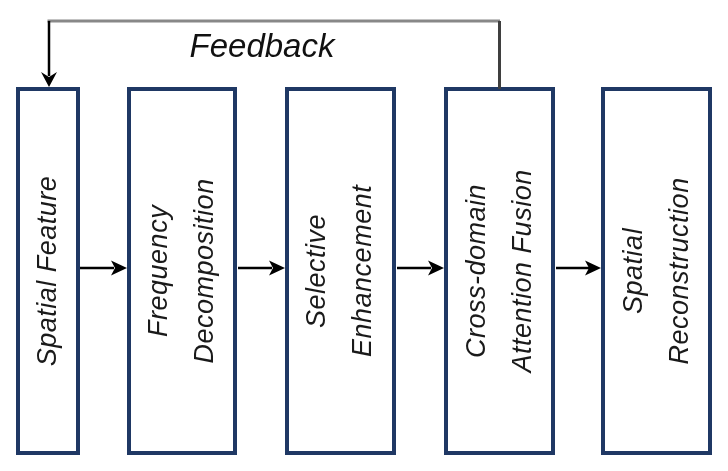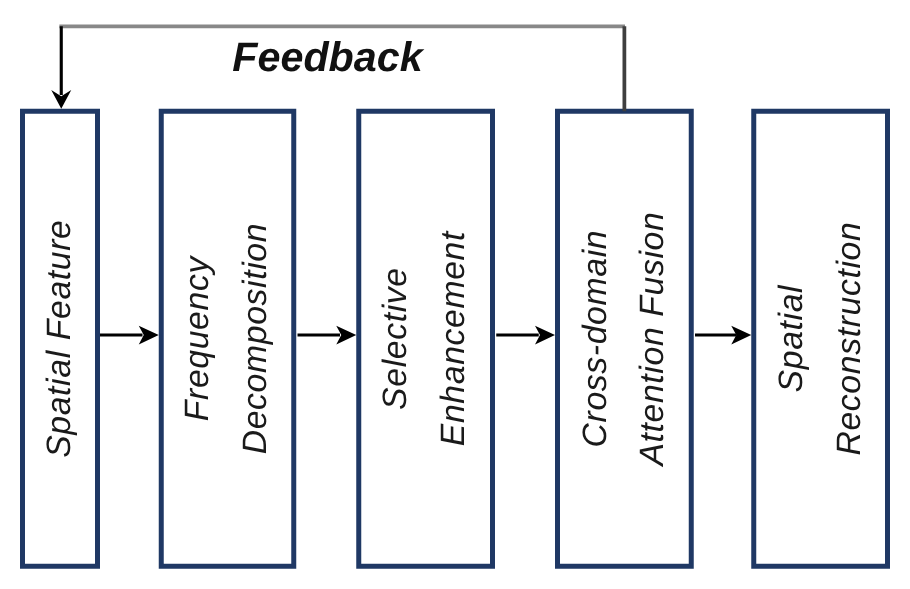--- a/index.html
+++ b/index.html
@@ -32,21 +32,21 @@
     line-height:1.7;
     letter-spacing:0.5px;
     color:#1a1a1a;
     white-space:nowrap;
   }
   .feedback-label{
     position:absolute;
     left:152px;top:27px;width:220px;
     text-align:center;
     font-style:italic;
-    font-weight:bold;
+    font-weight:normal;
     font-size:33px;
     color:#111111;
   }
   .wires{
     position:absolute;left:0;top:0;
     pointer-events:none;
   }
 </style>
 </head>
 <body>

